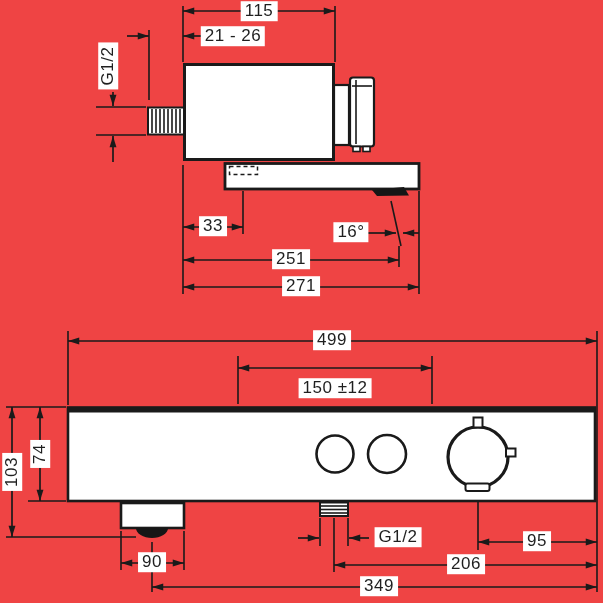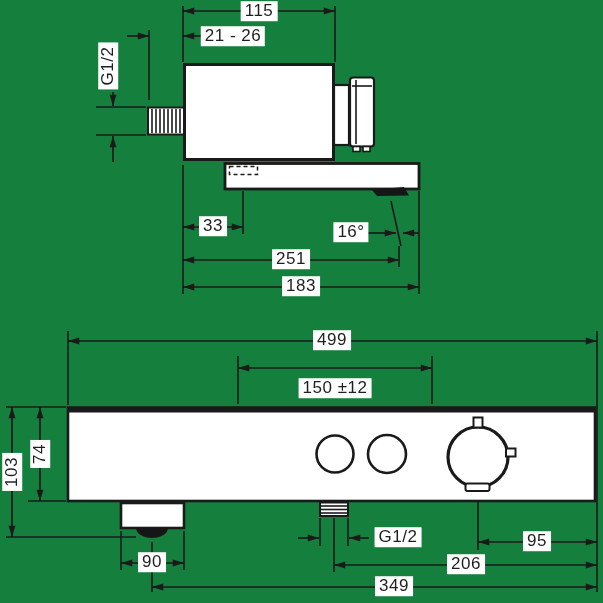--- a/index.html
+++ b/index.html
@@ -1,17 +1,17 @@
 <!DOCTYPE html>
 <html><head>
 <meta charset="utf-8">
 <style>
   html,body{margin:0;padding:0;background:#fff;}
   .canvas{
-    position:relative;width:603px;height:603px;background:#15803d;
+    position:relative;width:603px;height:603px;background:#ef4444;
     font-family:"Liberation Sans", sans-serif;overflow:hidden;text-decoration:underline;
   }
   .canvas svg{position:absolute;left:0;top:0;}
   .dim-label{
     position:absolute;transform:translate(-50%,-50%);
     font-size:17px;font-weight:400;letter-spacing:.5px;color:#1f1f1f;
     background:#ffffff;padding:0 4px;line-height:1.15;white-space:nowrap;
     user-select:none;
   }
   .dim-label.rot{transform:translate(-50%,-50%) rotate(-90deg);}
@@ -133,25 +133,25 @@
     </g>
   </g>
 </svg>
 
 <span class="dim-label" style="left:259px;top:11px">115</span>
 <span class="dim-label" style="left:233px;top:36px">21 - 26</span>
 <span class="dim-label rot" style="left:108px;top:66px">G1/2</span>
 <span class="dim-label" style="left:213px;top:226px">33</span>
 <span class="dim-label" style="left:351px;top:232px">16°</span>
 <span class="dim-label" style="left:291px;top:259px">251</span>
-<span class="dim-label" style="left:301px;top:286px">183</span>
+<span class="dim-label" style="left:301px;top:286px">271</span>
 
 <span class="dim-label" style="left:332px;top:340px">499</span>
 <span class="dim-label" style="left:335px;top:388px">150 ±12</span>
 <span class="dim-label rot" style="left:12px;top:472px">103</span>
 <span class="dim-label rot" style="left:40px;top:454px">74</span>
 <span class="dim-label" style="left:152px;top:562px">90</span>
 <span class="dim-label" style="left:398px;top:537px">G1/2</span>
 <span class="dim-label" style="left:537px;top:541px">95</span>
 <span class="dim-label" style="left:466px;top:564px">206</span>
-<span class="dim-label" style="left:394px;top:586px">349</span>
+<span class="dim-label" style="left:379px;top:586px">349</span>
 
 </div>
 
 </body></html>

